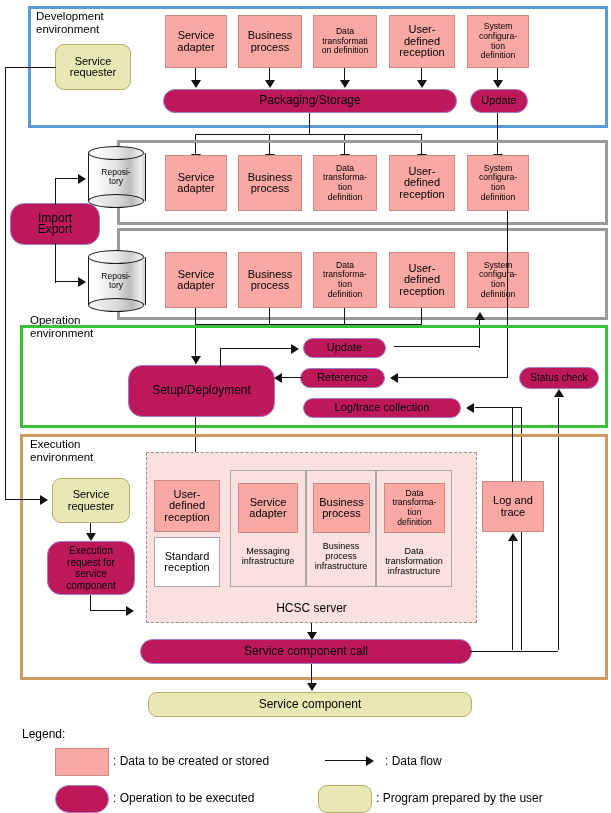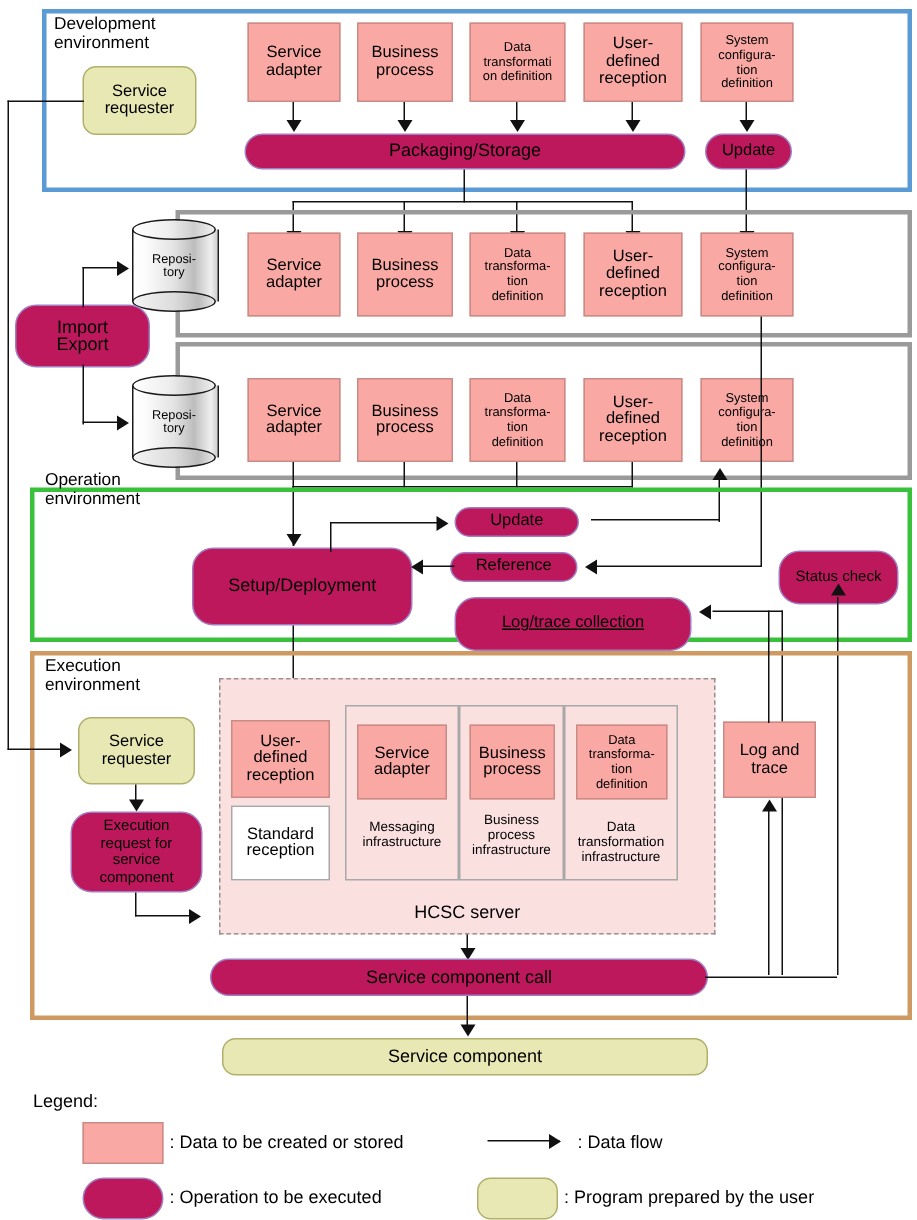--- a/index.html
+++ b/index.html
@@ -201,22 +201,22 @@
   <div class="ln lnh" style="left:396px;top:377px;width:112px;"></div>
   <div class="arr arr-l" style="left:390px;top:373px;"></div>
 
   <div class="env env-op" style="left:20px;top:325px;width:588px;height:103px;"></div>
   <div class="env-label" style="left:30px;top:314px;">Operation
 environment</div>
 
   <div class="node op t12" style="left:128px;top:365px;width:147px;height:52px;">Setup/Deployment</div>
   <div class="node op t11" style="left:303px;top:338px;width:83px;height:20px;">Update</div>
   <div class="node op t11" style="left:300px;top:368px;width:85px;height:20px;">Reference</div>
-  <div class="node op t11" style="left:303px;top:398px;width:158px;height:36px;text-decoration:underline;">Log/trace collection</div>
-  <div class="node op t10" style="left:519px;top:367px;width:80px;height:36px;">Status check</div>
+  <div class="node op t11" style="left:303px;top:398px;width:158px;height:20px;">Log/trace collection</div>
+  <div class="node op t10" style="left:519px;top:367px;width:80px;height:22px;">Status check</div>
 
   <div class="ln lnv" style="left:220px;top:348px;height:20px;"></div>
   <div class="ln lnh" style="left:220px;top:348px;width:72px;"></div>
   <div class="arr arr-r" style="left:291px;top:344px;"></div>
 
   <div class="ln lnh" style="left:281px;top:377px;width:22px;"></div>
   <div class="arr arr-l" style="left:274px;top:373px;"></div>
 
   <div class="ln lnh" style="left:475px;top:407px;width:47px;"></div>
   <div class="arr arr-l" style="left:466px;top:403px;"></div>

